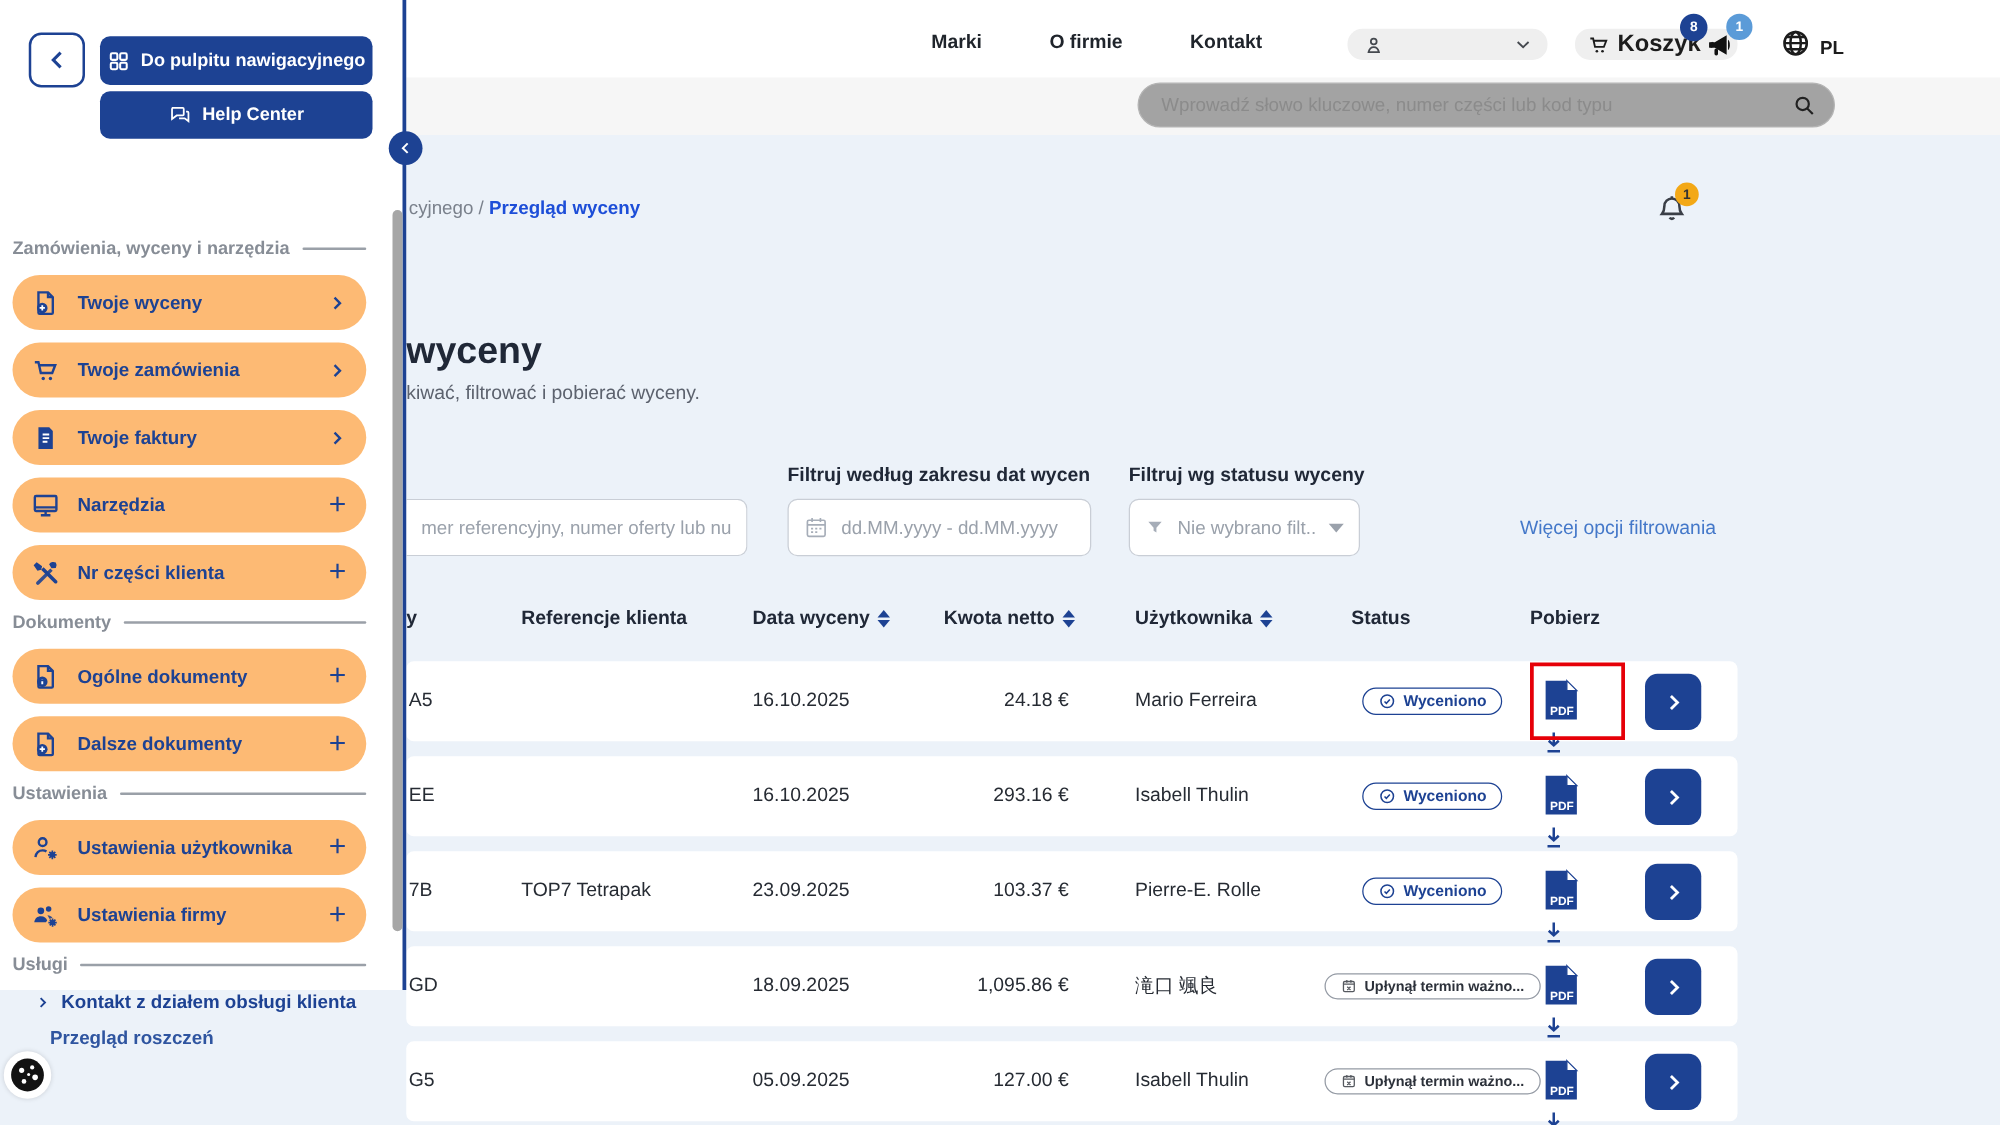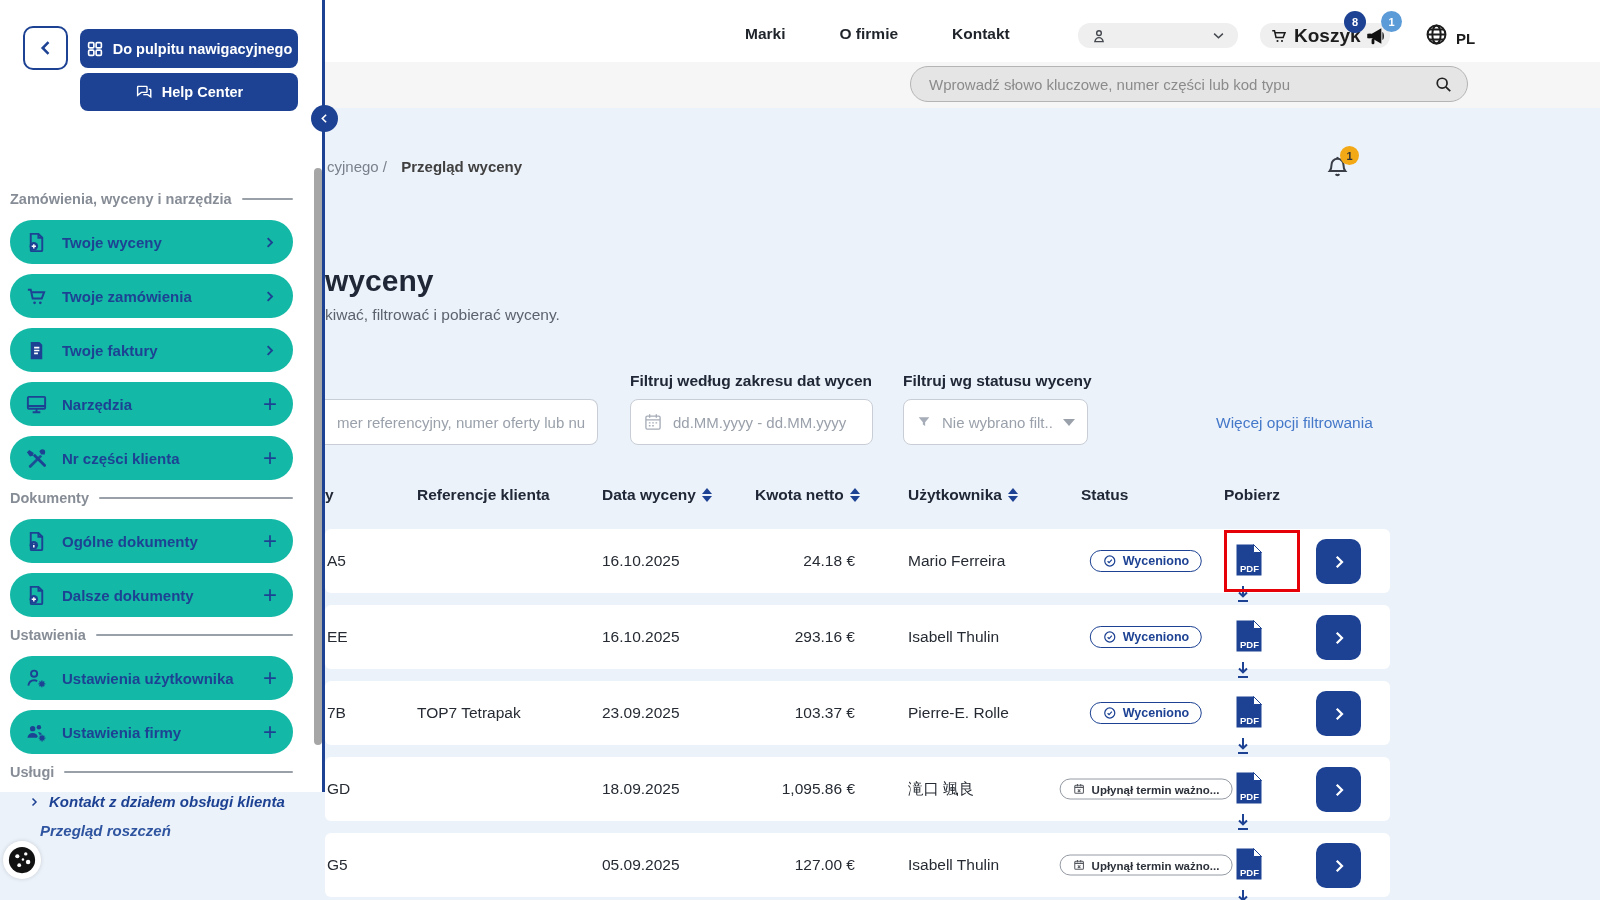--- a/index.html
+++ b/index.html
@@ -21,34 +21,34 @@
   .cart-pill .lbl { font-weight:700; font-size:19px; }
   .badge-circle { position:absolute; border-radius:50%; color:#fff; font-weight:700; display:flex; align-items:center; justify-content:center; }
   .cart-badge { left:1344px; top:11px; width:22px; height:22px; background:#1d4293; font-size:11px; }
   .announce-badge { left:1381px; top:11px; width:21px; height:21px; background:#5b9bd8; font-size:11px; }
   .megaphone { position:absolute; left:1364px; top:23px; width:26px; height:26px; color:#111; cursor:pointer; }
   .globe-wrap { position:absolute; left:1424px; top:22px; display:flex; align-items:flex-end; gap:7px; cursor:pointer; }
   .globe-wrap .g { width:25px; height:25px; color:#1c1c1c; }
   .globe-wrap .lang { font-weight:700; font-size:15px; color:#1c1c1c; }
 
   
-  .search-box { position:absolute; left:910px; top:66px; width:558px; height:36px; background:#e5e5e5;
+  .search-box { position:absolute; left:910px; top:66px; width:558px; height:36px; background:#a3a3a3;
                 border:1.5px solid #b4b4b4; border-radius:18px; display:flex; align-items:center; padding:0 14px 0 18px; }
   .search-box input { flex:1; border:none; outline:none; font-size:15px; color:#444; background:transparent; font-family:inherit; }
   .search-box input::placeholder { color:#8b8b8b; }
   .search-box .s-icon { width:19px; height:19px; color:#222; flex:none; cursor:pointer; }
 
   
   .subnav-items { position:absolute; left:327px; top:75px; display:flex; gap:44px; }
   .subnav-item { display:flex; align-items:center; gap:7px; font-weight:700; font-size:15.5px; color:#2b2b2b; cursor:pointer; }
   .subnav-item .cv { width:14px; height:14px; color:#2b2b2b; }
 
   
   .breadcrumb { position:absolute; left:327px; top:158px; font-size:15px; color:#7a818c; cursor:pointer; }
-  .breadcrumb b { color:#404040; font-weight:700;margin-left:10px; }
+  .breadcrumb b { color:#1d4ed8; font-weight:700; }
   .bell { position:absolute; left:1324px; top:154px; width:27px; height:27px; color:#3a3f47; cursor:pointer; }
   .bell-badge { left:1340px; top:146px; width:19px; height:19px; background:#f3a816; color:#333; font-size:11px; }
 
   
   .page-title { position:absolute; left:325px; top:264px; font-size:30px; font-weight:700; color:#202837; }
   .page-subtitle { position:absolute; left:325px; top:306px; font-size:15.5px; color:#5c626e; }
 
   
   .f-label { position:absolute; top:372px; font-weight:700; font-size:15.5px; color:#202837; }
   .inp { position:absolute; top:399px; height:46px; background:#fff; border:1px solid #c9ced6; border-radius:8px;
@@ -103,29 +103,29 @@
   .side-btn .ic { width:18px; height:18px; color:#fff; flex:none; }
   .collapse-toggle { position:absolute; left:311px; top:105px; width:27px; height:27px; border-radius:50%; background:#1d4293;
                      color:#fff; display:flex; align-items:center; justify-content:center; z-index:12; cursor:pointer; border:none; }
   .collapse-toggle .cv { width:13px; height:13px; }
   .side-scroll { position:absolute; left:314px; top:168px; width:8px; height:577px; background:#a6a6a6; border-radius:4px; z-index:12; cursor:grab; }
 
   .side-sections { position:absolute; left:10px; top:183px; width:283px; }
   .section-label { display:flex; align-items:center; gap:10px; margin:8px 0 13px; }
   .section-label span { font-weight:700; font-size:14.5px; color:#878d96; white-space:nowrap; }
   .section-label i { flex:1; height:2px; background:#9aa0a8; border-radius:1px; }
-  .pill-item { height:44px; border-radius:22px; background:#14b8a6; display:flex; align-items:center; gap:14px;
+  .pill-item { height:44px; border-radius:22px; background:#fdba74; display:flex; align-items:center; gap:14px;
                padding:0 16px 0 15px; margin-bottom:10px; cursor:pointer; }
   .pill-item .p-ic { width:23px; height:23px; color:#1d4293; flex:none; display:flex; }
   .pill-item .p-lb { flex:1; font-weight:700; font-size:15px; color:#1d4293; white-space:nowrap; overflow:hidden; }
   .pill-item .p-tr { color:#1d4293; display:flex; align-items:center; }
   .pill-item .p-tr .cv { width:15px; height:15px; }
   .pill-item .p-tr.plus { font-size:24px; font-weight:400; line-height:1; }
   .side-link { display:flex; align-items:center; gap:9px; margin:8px 0 12px; padding-left:18px; cursor:pointer;
-               font-weight:700; font-size:15px; color:#1d4293;font-style:italic; }
+               font-weight:700; font-size:15px; color:#1d4293; }
   .side-link .cv { width:12px; height:12px; flex:none; }
   .side-link.l2 { padding-left:30px; color:#2f55a0; }
   .cookie-btn { position:absolute; left:3px; top:841px; width:38px; height:38px; border-radius:50%; background:#fff; border:none;
                 display:flex; align-items:center; justify-content:center; z-index:15; cursor:pointer; box-shadow:0 0 4px rgba(0,0,0,.15); }
   .cookie-btn svg { width:30px; height:30px; }
 
   svg { display:block; }
 </style>
 </head>
 <body>

